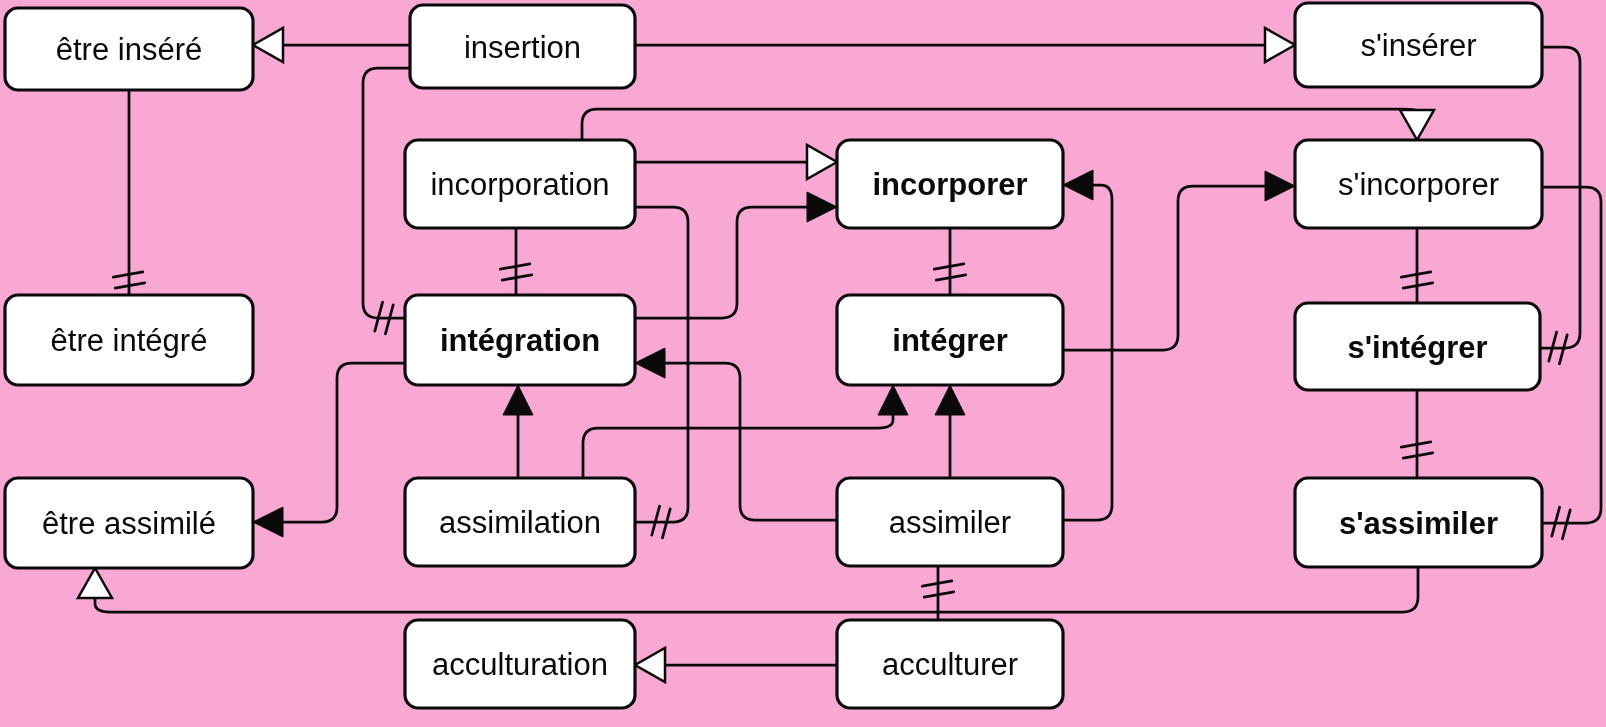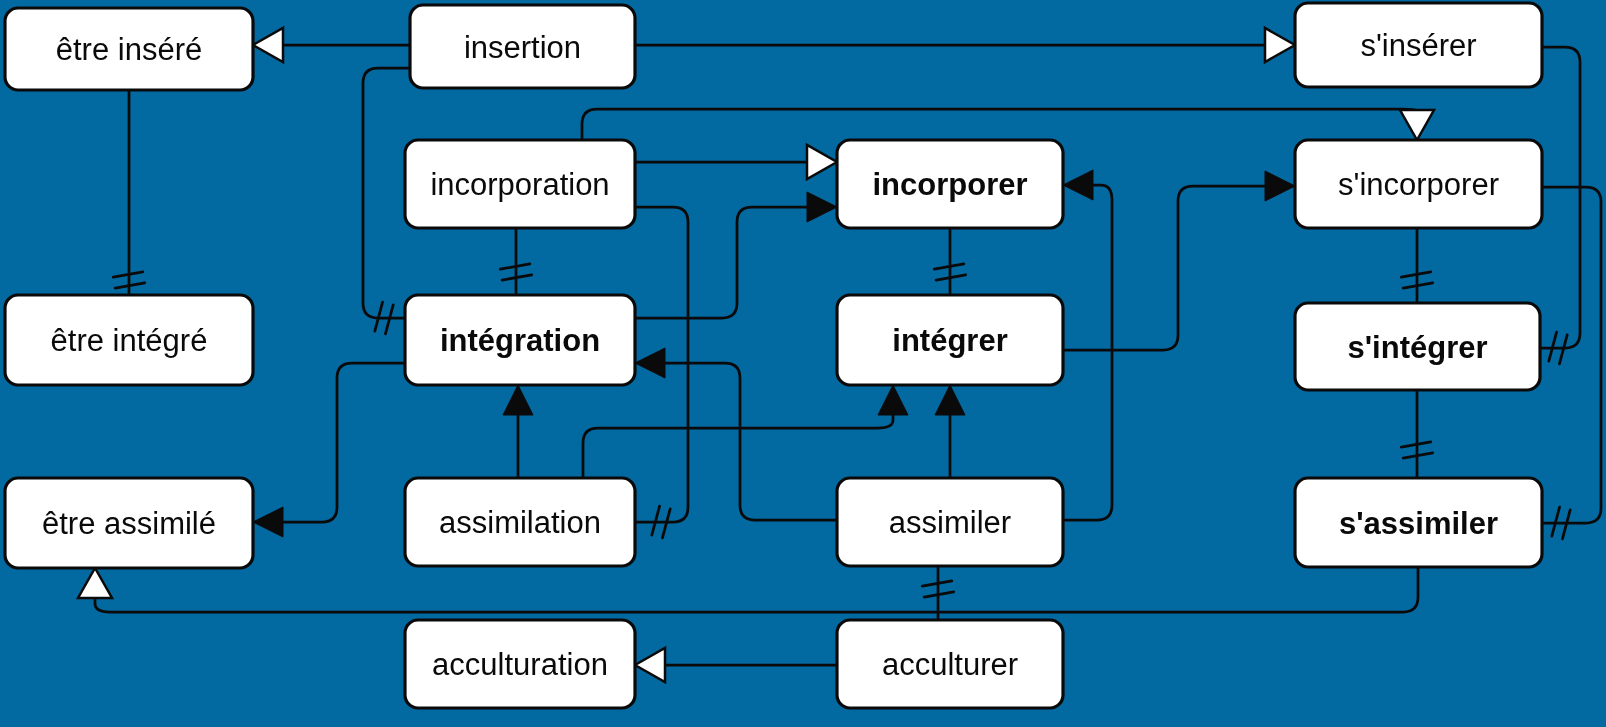--- a/index.html
+++ b/index.html
@@ -4,21 +4,21 @@
 <style>
   html, body {
     margin: 0;
     padding: 0;
     background: #ffffff;
   }
   .stage {
     position: relative;
     width: 1606px;
     height: 727px;
-    background: #0369a1;
+    background: #f9a8d4;
     overflow: hidden;
   }
   svg { display: block; }
   .edge-path {
     fill: none;
     stroke: #0a0a0a;
     stroke-width: 2.75;
   }
   .tick-line {
     stroke: #0a0a0a;

